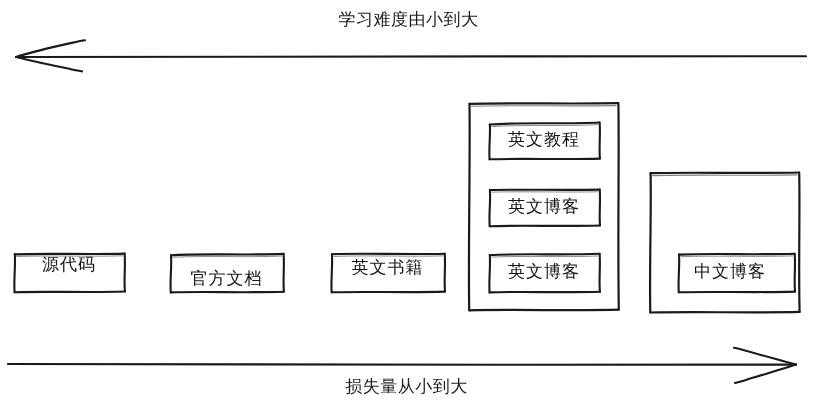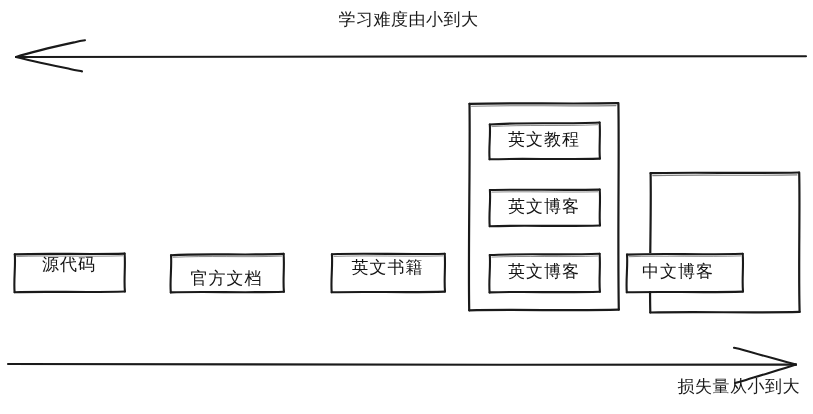--- a/index.html
+++ b/index.html
@@ -26,23 +26,22 @@
     text-align: center;
     font-weight: 400;
   }
   #top-label {
     left: 4px;
     right: 0;
     top: 8px;
   }
   #bottom-label {
     left: 0;
-    right: 13px;
+    right: 0;
     top: 375px;
-    text-align: right;
   }
   .arrow-svg {
     position: absolute;
     left: 0;
     top: 0;
     width: 813px;
     height: 414px;
     pointer-events: none;
   }
   .node {
@@ -185,21 +184,21 @@
       <path d="M 4.8 6.0 C 35 4.4, 78 6.2, 114.6 4.8" fill="none" stroke="#1a1a1a" stroke-width="2.1" stroke-linecap="round"></path>
       <path d="M 114.6 4.8 C 115.6 17, 113.8 31, 114.9 42.6" fill="none" stroke="#1a1a1a" stroke-width="2.1" stroke-linecap="round"></path>
       <path d="M 114.9 42.7 C 80 43.9, 36 42.3, 4.6 43.4" fill="none" stroke="#1a1a1a" stroke-width="2.1" stroke-linecap="round"></path>
       <path d="M 4.6 43.4 C 3.6 31, 5.7 18, 4.8 6.0" fill="none" stroke="#1a1a1a" stroke-width="2.1" stroke-linecap="round"></path>
       <path d="M 6.9 8.1 C 38 6.7, 80 8.3, 112.6 7.0" fill="none" stroke="#1a1a1a" stroke-width="1" stroke-linecap="round" opacity="0.5"></path>
     </svg>
     <span class="node-text">英文博客</span>
   </div>
 
 
-  <div class="node" style="left:626px; top:253px; width:104px; height:38px;">
+  <div class="node" style="left:678px; top:253px; width:104px; height:38px;">
     <svg class="node-svg" width="126" height="48" viewBox="0 0 126 48">
       <path d="M 5.0 5.6 C 38 4.2, 82 6.0, 120.7 4.7" fill="none" stroke="#1a1a1a" stroke-width="2.1" stroke-linecap="round"></path>
       <path d="M 120.7 4.7 C 121.7 17, 119.9 31, 121.0 42.5" fill="none" stroke="#1a1a1a" stroke-width="2.1" stroke-linecap="round"></path>
       <path d="M 121.0 42.6 C 84 43.9, 38 42.2, 4.8 43.3" fill="none" stroke="#1a1a1a" stroke-width="2.1" stroke-linecap="round"></path>
       <path d="M 4.8 43.3 C 3.8 31, 5.9 17, 5.0 5.6" fill="none" stroke="#1a1a1a" stroke-width="2.1" stroke-linecap="round"></path>
       <path d="M 7.1 7.7 C 40 6.4, 84 8.1, 118.7 6.9" fill="none" stroke="#1a1a1a" stroke-width="1" stroke-linecap="round" opacity="0.5"></path>
     </svg>
     <span class="node-text">中文博客</span>
   </div>
 

